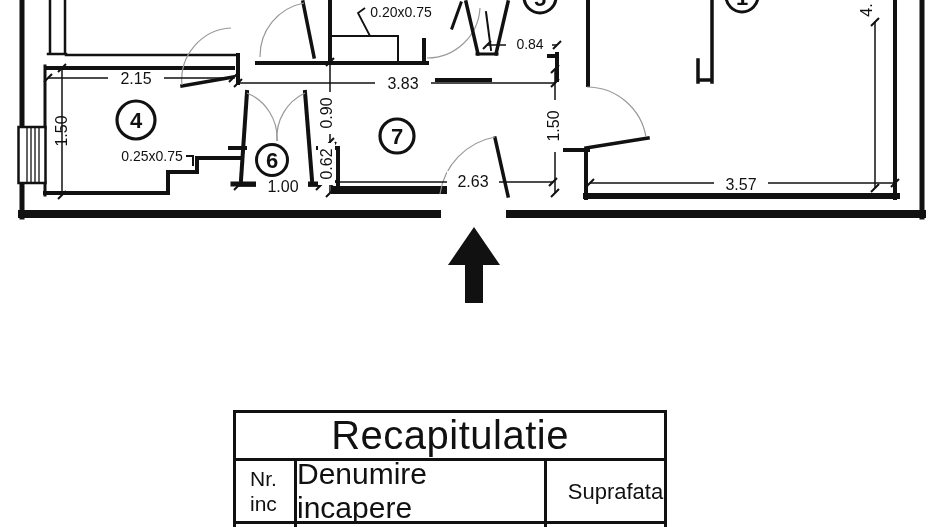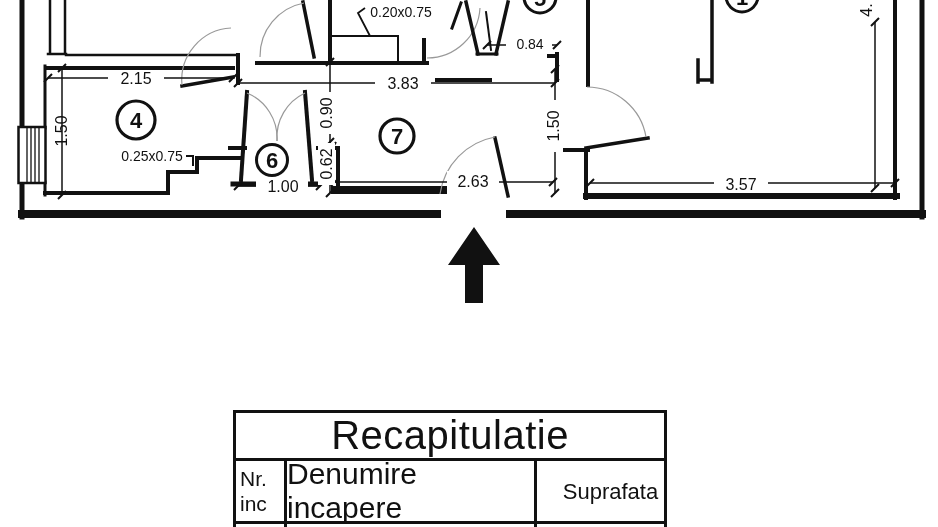--- a/index.html
+++ b/index.html
@@ -7,21 +7,21 @@
         font-family:"Liberation Sans", sans-serif;color:#111;}
   #plan-svg{position:absolute;left:0;top:0;}
   
   #recap-table{position:absolute;left:233px;top:410px;width:428px;height:200px;
                border:3px solid #111;background:#fff;}
   .t-title{height:45px;border-bottom:3px solid #111;display:flex;align-items:center;
            justify-content:center;font-size:40px;letter-spacing:.5px;}
   .t-head{display:flex;height:60px;border-bottom:3px solid #111;}
   .t-row3{display:flex;height:60px;}
   .c-nr{width:44px;border-right:3px solid #111;display:flex;flex-direction:column;
-        justify-content:center;padding-left:4px;font-size:21px;line-height:25px;}
+        justify-content:center;padding-left:14px;font-size:21px;line-height:25px;}
   .c-den{width:247px;border-right:3px solid #111;display:flex;align-items:center;
          justify-content:center;font-size:30px;}
   .c-sup{flex:1;display:flex;flex-direction:column;align-items:center;
          justify-content:center;font-size:22px;line-height:27px;padding-left:20px;}
   svg text{fill:#111;}
   .dim-t{font-size:16px;}
   .dim-s{font-size:14px;}
   .room-n{font-size:22px;font-weight:bold;}
 </style>
 </head>

